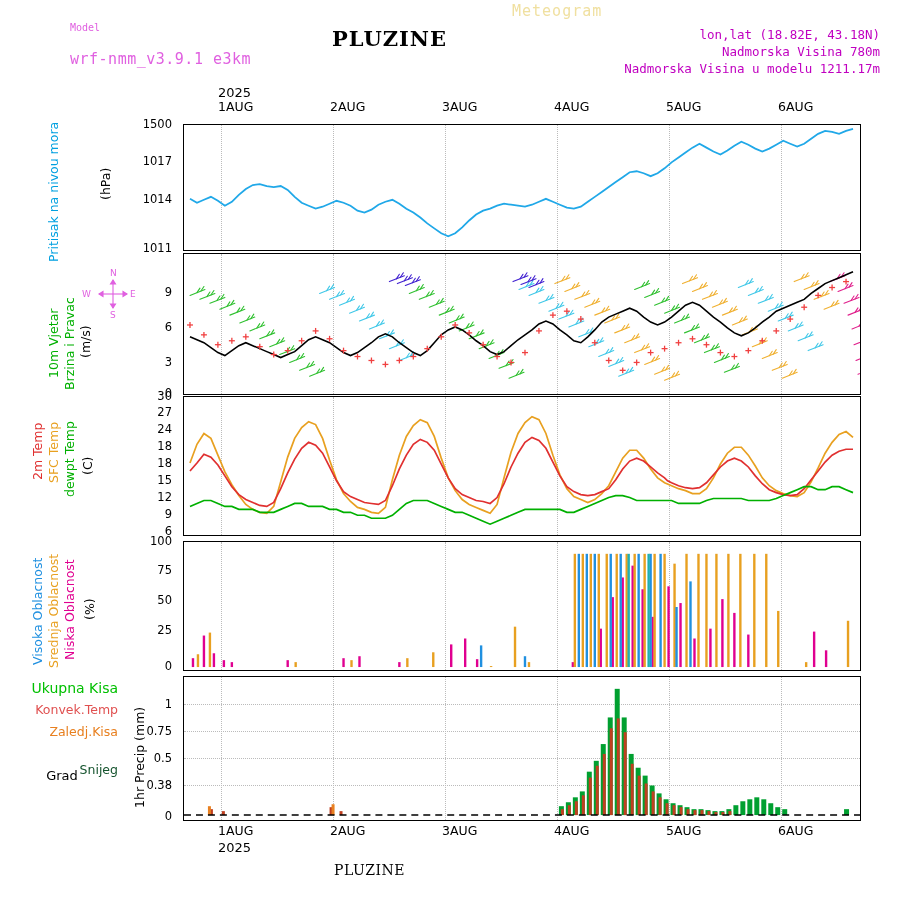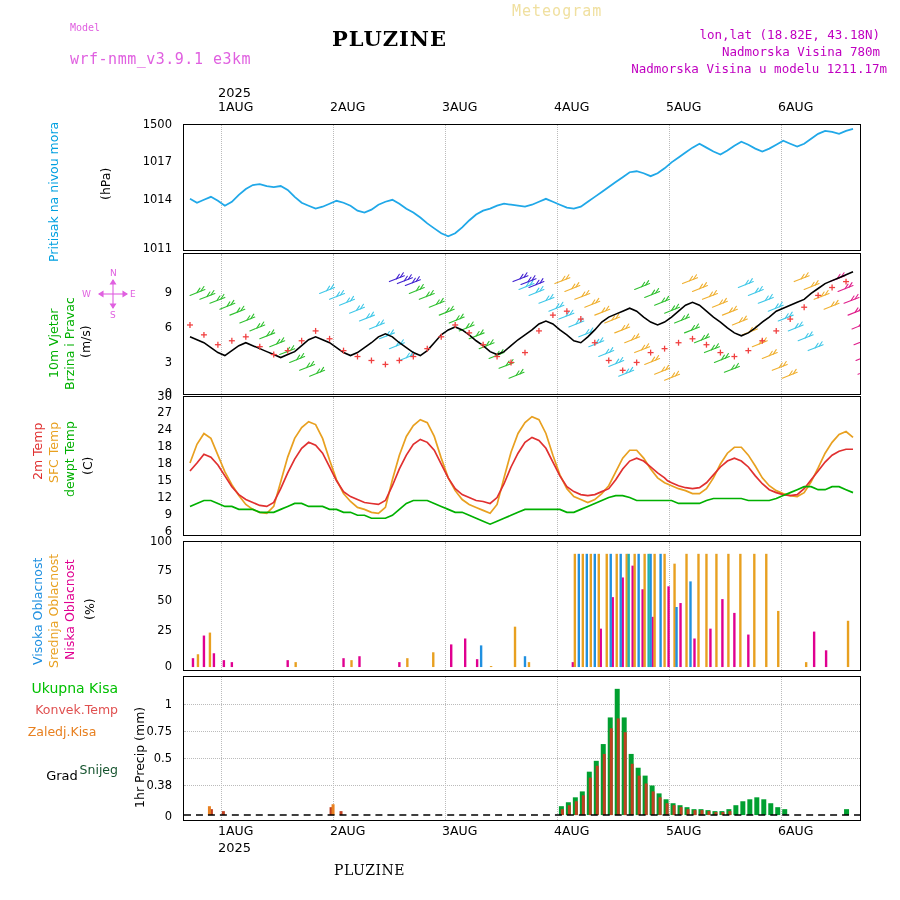--- a/index.html
+++ b/index.html
@@ -33,21 +33,21 @@
     font-family:"DejaVu Serif", serif;
     font-size:21px;font-weight:bold;color:#000;letter-spacing:1px;
   }
   .hdr-right{
     font-family:"DejaVu Sans Mono", monospace;
     font-size:12.5px;color:#c000c0;text-align:right;
     left:0;width:880px;
   }
   #hdr-lonlat{top:27px;}
   #hdr-elev{top:44px;}
-  #hdr-elev-model{top:61px;padding-left:7px;}
+  #hdr-elev-model{top:61px;}
 
   #watermark{
     left:860px;top:560px;
     font-family:"DejaVu Sans", sans-serif;
     font-size:13px;color:#dddddd;
     transform:rotate(90deg);
     transform-origin:0 0;
     white-space:nowrap;
   }
 
@@ -967,16 +967,16 @@
 </div>
 <div class="ytickwrap" style="top:676px;height:145px;">
   <div class="ylab" style="top:21px;right:6px">1</div>
   <div class="ylab" style="top:48px;right:6px">0.75</div>
   <div class="ylab" style="top:75px;right:6px">0.5</div>
   <div class="ylab" style="top:102px;right:6px">0.38</div>
   <div class="ylab" style="top:133px;right:6px">0</div>
 </div>
 <div class="abs" style="left:6px;top:680px;width:112px;text-align:right;font-size:14px;color:#00c000;">Ukupna Kisa</div>
 <div class="abs" style="left:6px;top:702px;width:112px;text-align:right;font-size:12.5px;color:#e05050;">Konvek.Temp</div>
-<div class="abs" style="left:6px;top:724px;width:112px;text-align:center;font-size:12.5px;color:#e88020;">Zaledj.Kisa</div>
+<div class="abs" style="left:6px;top:724px;width:112px;text-align:right;font-size:12.5px;color:#e88020;">Zaledj.Kisa</div>
 <div class="abs" style="left:6px;top:762px;width:112px;text-align:right;font-size:12.5px;color:#14532d;">Snijeg</div>
 <div class="abs" style="left:6px;top:768px;width:112px;text-align:center;font-size:13px;color:#000000;">Grad</div>
 <div class="vlabel" style="left:132px;top:808px;color:#000;">1hr Precip (mm)</div>
 
 </body></html>

